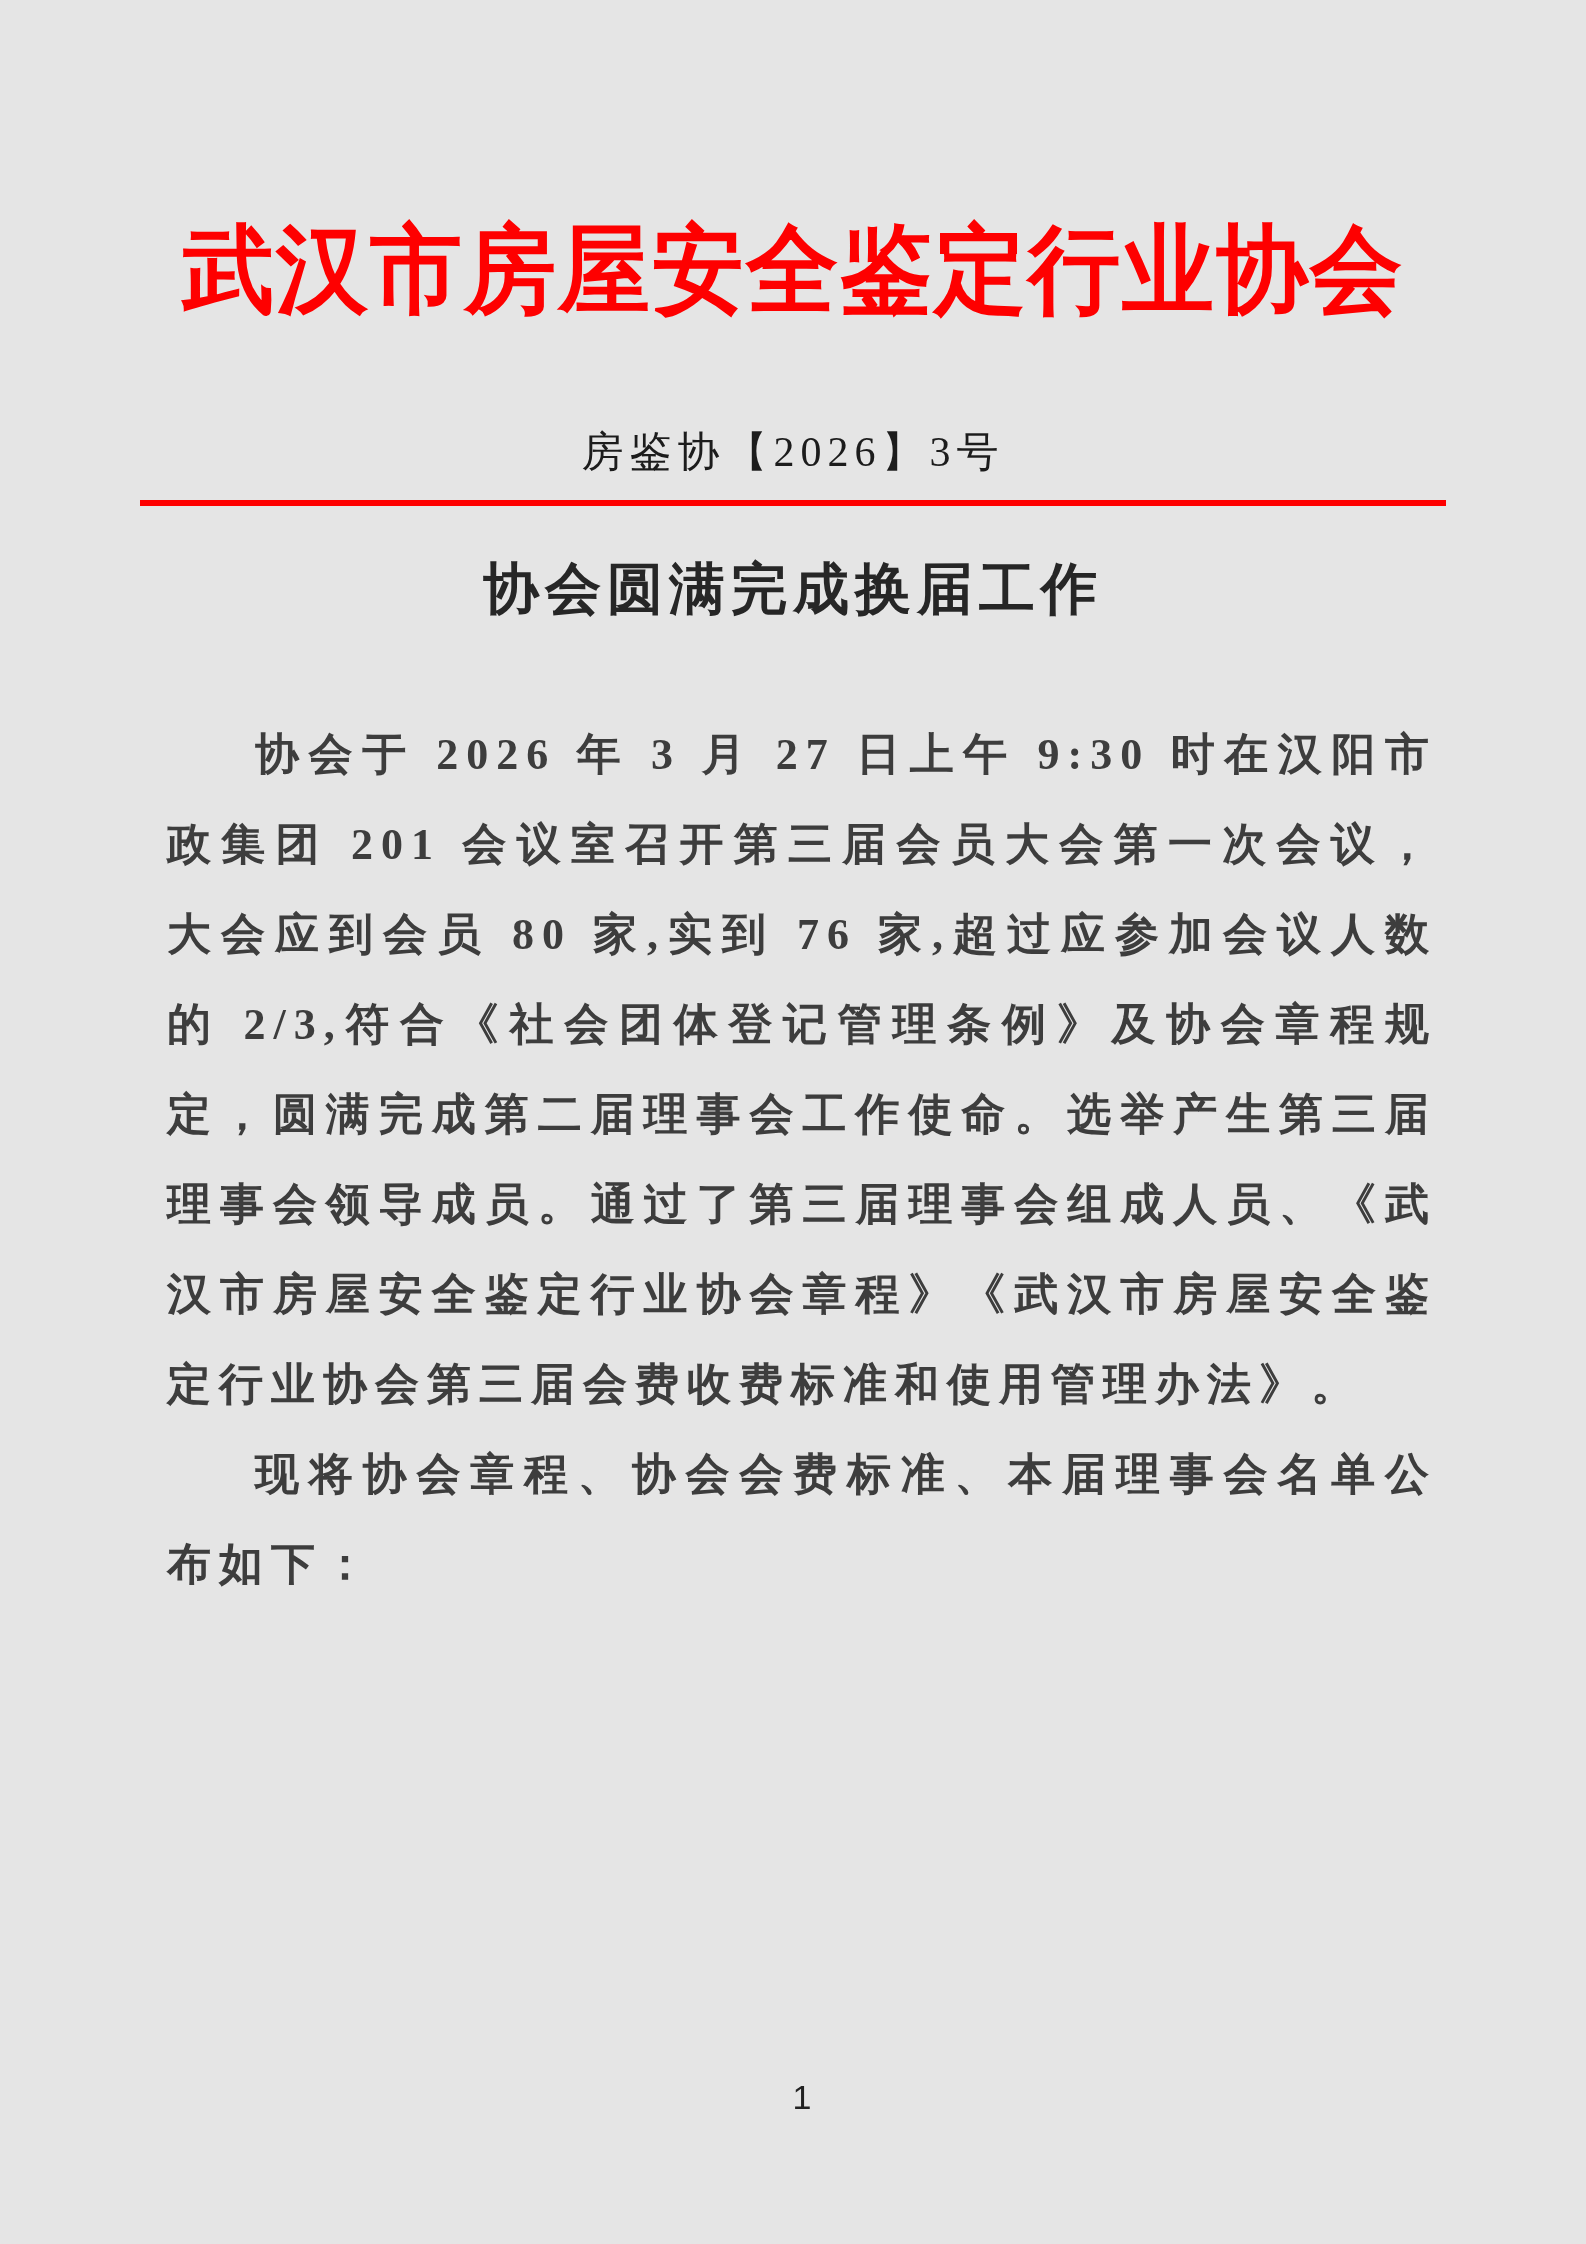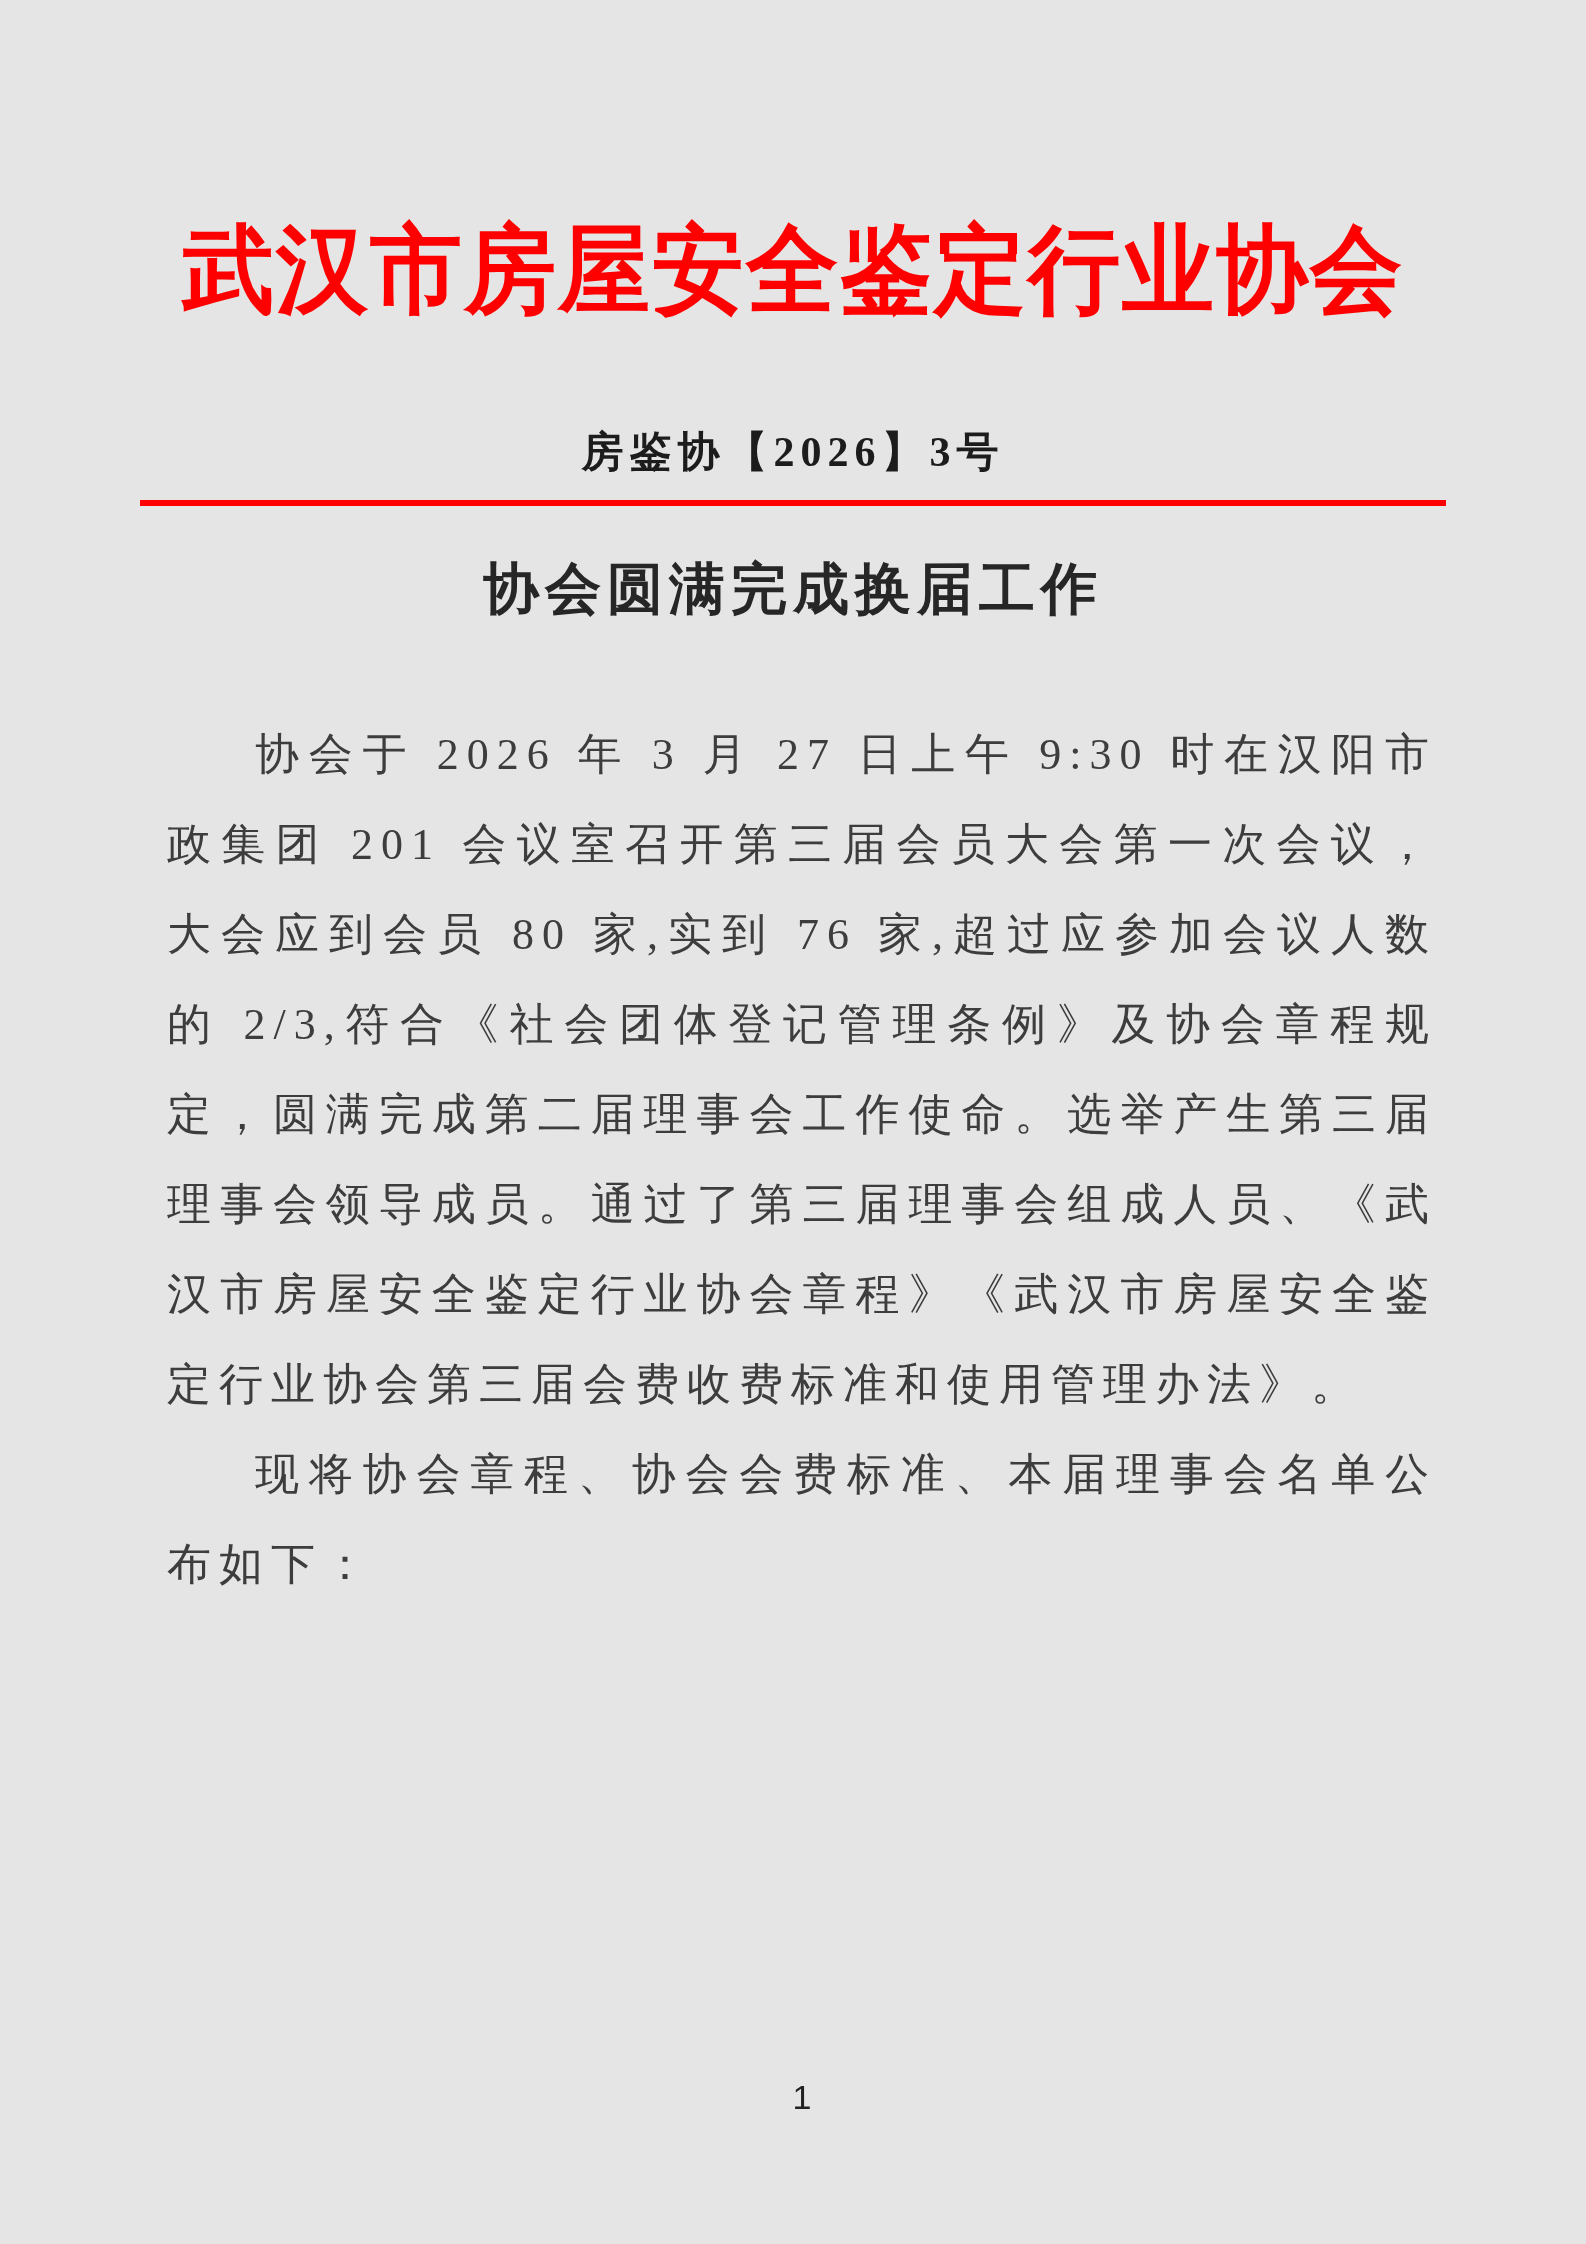--- a/index.html
+++ b/index.html
@@ -27,21 +27,20 @@
     white-space: nowrap;
     transform: scaleY(1.05);
     transform-origin: top center;
   }
   .doc-number {
     margin-top: 104px;
     text-align: center;
     font-size: 42px;
     letter-spacing: 6px;
     color: #1c1c1c;
-    font-weight: bold;
   }
   .red-rule {
     margin: 20px 140px 0 140px;
     height: 6px;
     background: #fe0000;
   }
   .doc-title {
     margin-top: 46px;
     text-align: center;
     font-size: 56px;
@@ -52,21 +51,21 @@
   .doc-body {
     margin: 82px 149px 0 167px;
   }
   .doc-body p {
     font-size: 44px;
     line-height: 90px;
     letter-spacing: 8px;
     text-align: justify;
     text-indent: 2em;
     color: #3d3d3d;
-    font-weight: normal;
+    font-weight: bold;
   }
   .page-number {
     position: absolute;
     top: 2078px;
     left: 167px;
     width: 1270px;
     text-align: center;
     font-size: 34px;
     color: #222222;
     font-family: "Liberation Sans", "DejaVu Sans", sans-serif;

